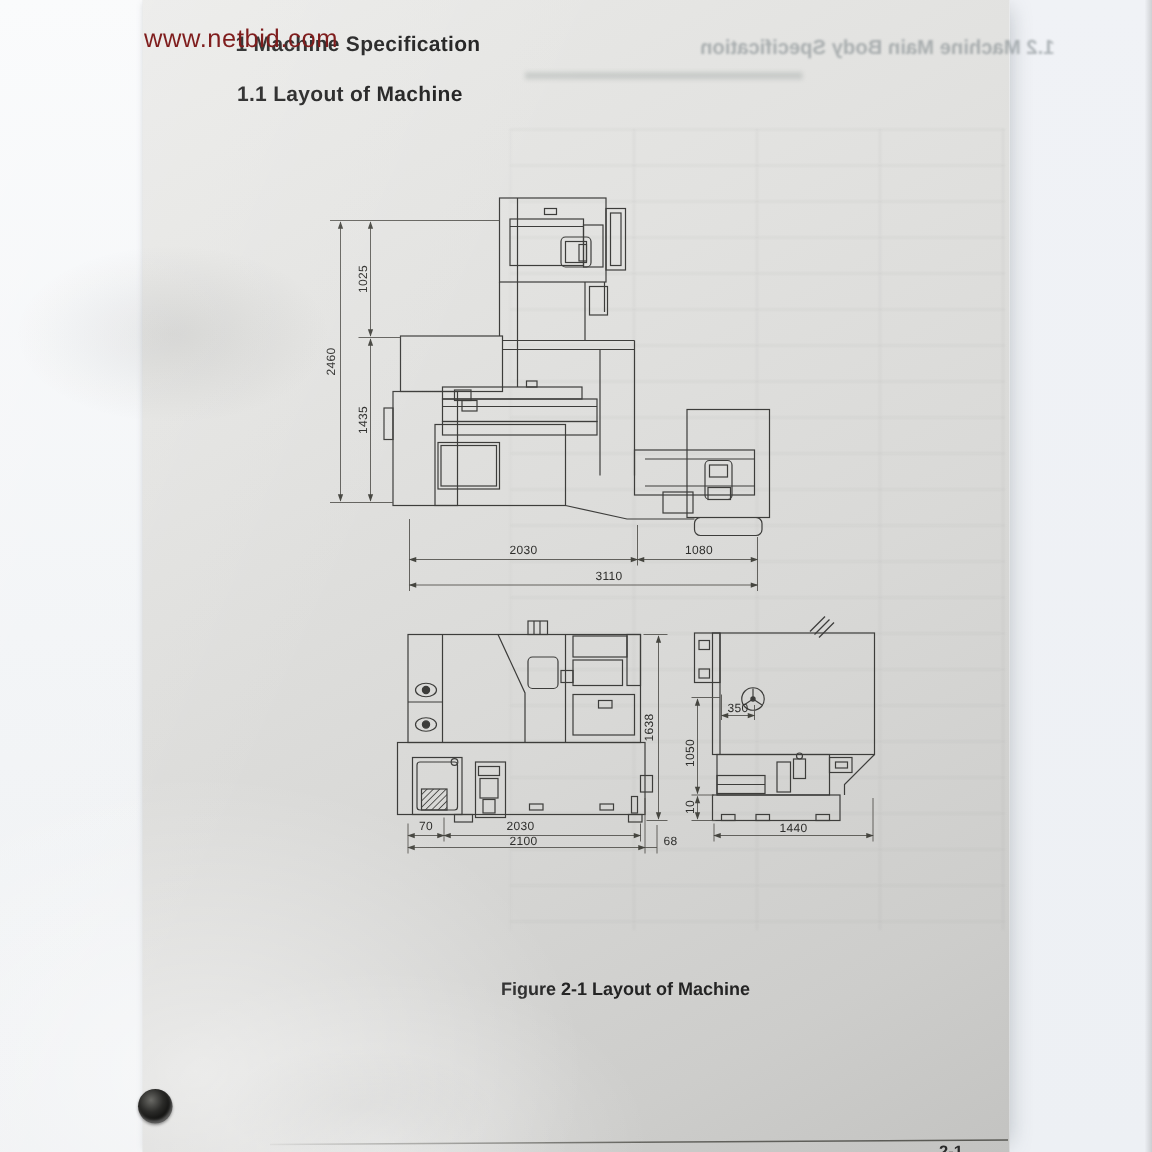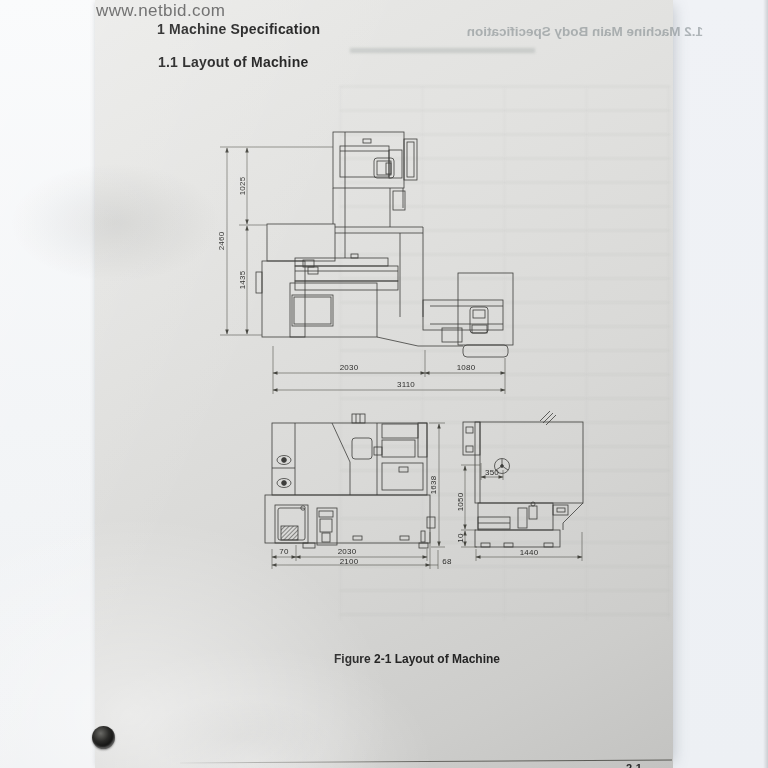--- a/index.html
+++ b/index.html
@@ -29,22 +29,22 @@
   .bleed-line{position:absolute;left:350px;top:48px;width:185px;height:5px;
     background:rgba(140,148,145,.30);filter:blur(1.4px);}
   .bleed-grid{
     position:absolute;left:340px;top:86px;width:330px;height:534px;
     background:
       repeating-linear-gradient(to bottom,rgba(148,154,147,.17) 0 1px,rgba(0,0,0,0) 1px 24px),
       repeating-linear-gradient(to right,rgba(148,154,147,.10) 0 1px,rgba(0,0,0,0) 1px 82px);
     filter:blur(.8px);
   }
   .watermark{
-    position:absolute;left:96px;top:1px;
-    font-size:17px;letter-spacing:.4px;color:#737373;white-space:nowrap;
+    position:absolute;left:96px;top:16px;
+    font-size:17px;letter-spacing:.4px;color:#7f1d1d;white-space:nowrap;
   }
   .h1{position:absolute;left:157px;top:21px;font-size:14px;font-weight:bold;color:#1b1b1b;white-space:nowrap;letter-spacing:.2px;}
   .h2{position:absolute;left:158px;top:54px;font-size:14px;font-weight:bold;color:#1b1b1b;white-space:nowrap;letter-spacing:.2px;}
   .caption{position:absolute;left:334px;top:652px;font-size:12px;font-weight:bold;color:#242424;white-space:nowrap;}
   .pagenum{position:absolute;left:626px;top:762px;font-size:11px;font-weight:bold;color:#2a2a2a;}
   .footer-rule{
     position:absolute;left:180px;top:761px;width:492px;height:1px;
     background:linear-gradient(to right,rgba(80,80,76,.15),#6d6d68 15%,#575752);
     transform:rotate(-.35deg);
   }

